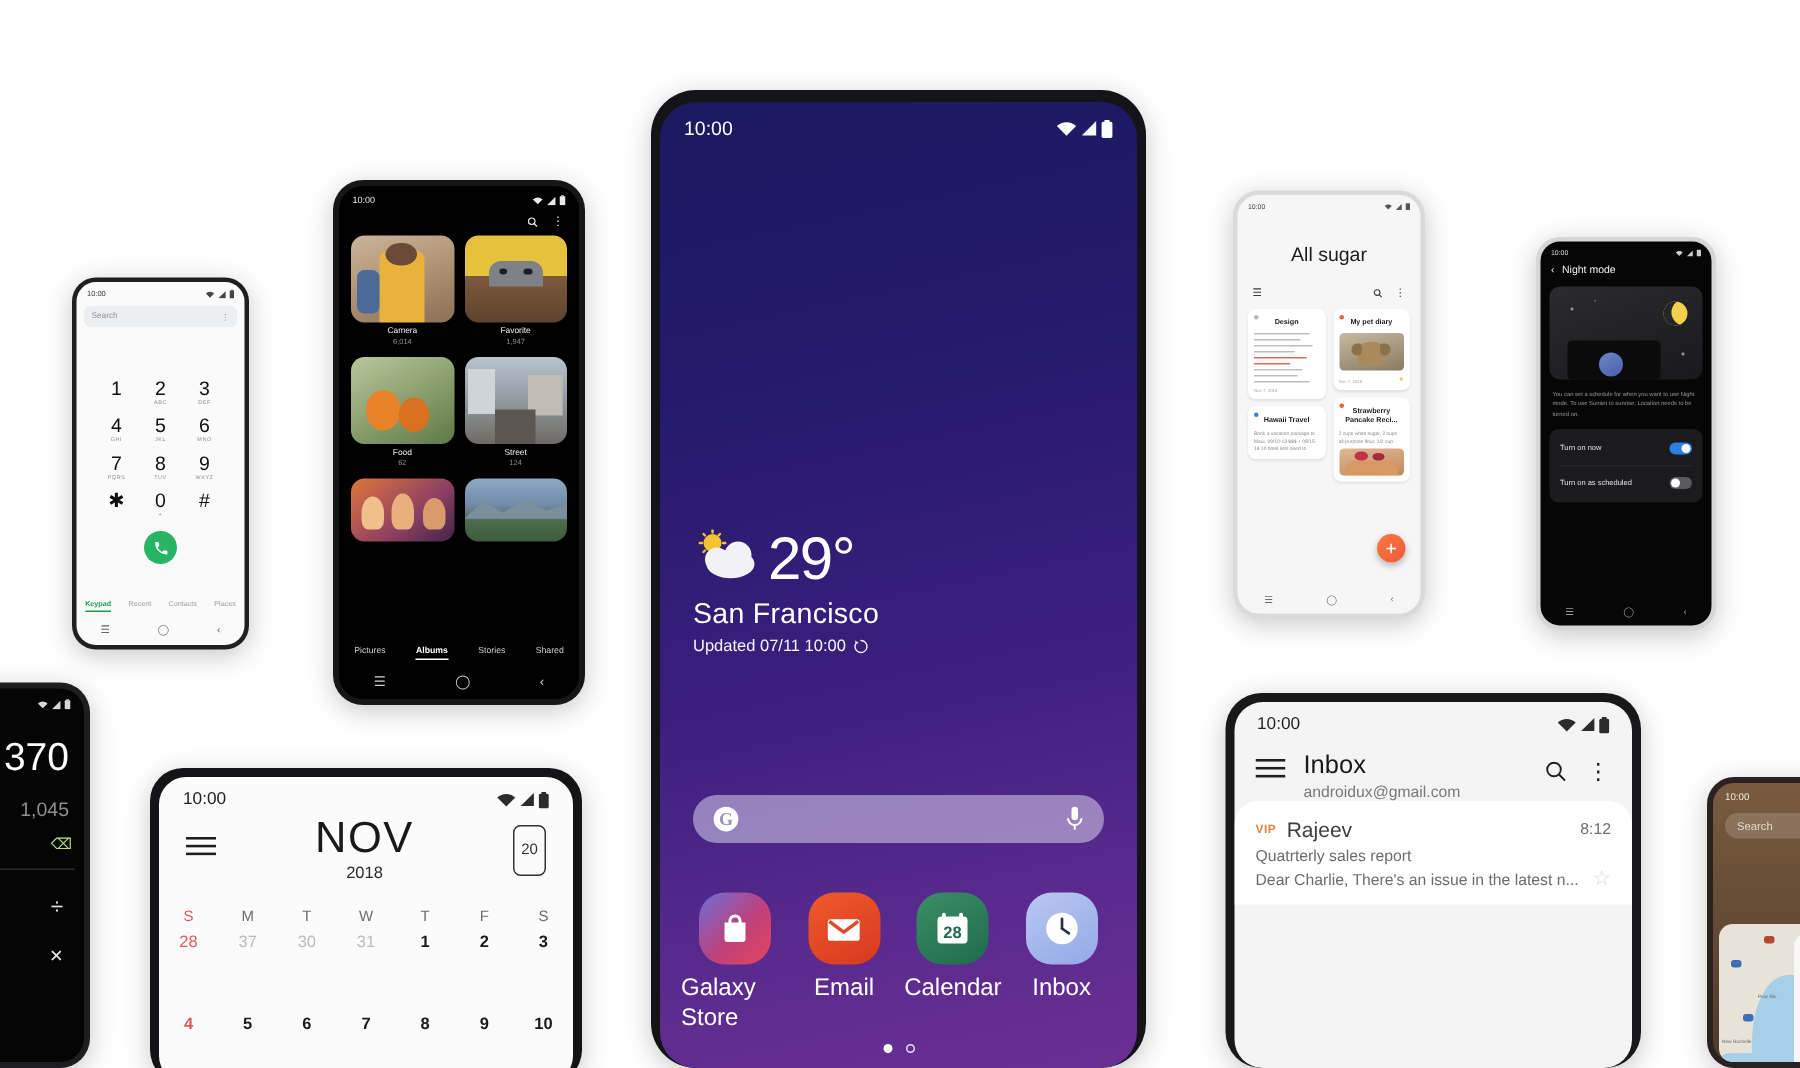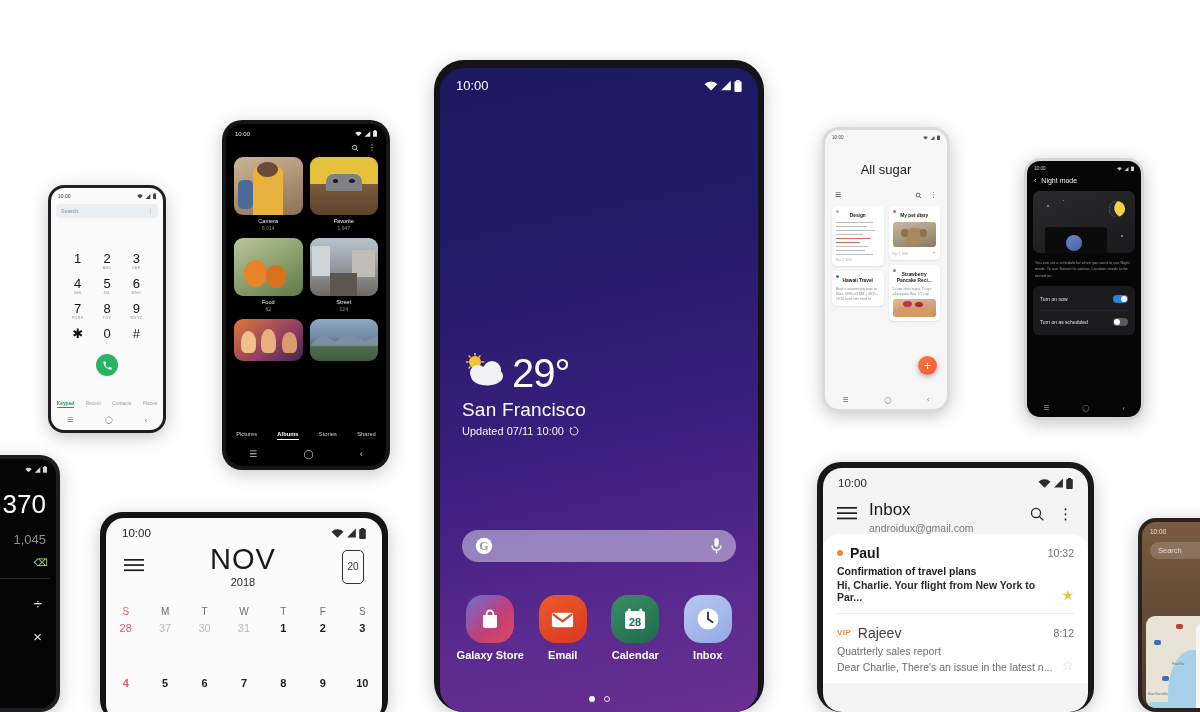--- a/index.html
+++ b/index.html
@@ -30,21 +30,21 @@
   #home .w-row { display:flex; align-items:flex-start; gap:6px; }
   #home .w-temp { font-size:40px; font-weight:300; letter-spacing:-1px; line-height:1; }
   #home .w-city { font-size:19px; font-weight:400; margin-top:6px; letter-spacing:.2px; }
   #home .w-upd { font-size:11px; margin-top:4px; opacity:.95; display:flex; align-items:center; gap:5px;}
   #home .searchbar { position:absolute; left:22px; right:22px; top:462px; height:32px;
      background: rgba(215,210,235,.55); border-radius:17px; display:flex; align-items:center;
      padding:0 13px; justify-content:space-between; }
   #home .appgrid { position:absolute; left:14px; right:14px; top:527px;
      display:grid; grid-template-columns:repeat(4,1fr); }
   #home .app { display:flex; flex-direction:column; align-items:center; gap:6px; }
-  #home .app .lbl { color:#fff; font-size:11px; text-align:right; line-height:1.25;font-weight:bold; }
+  #home .app .lbl { color:#fff; font-size:16px; text-align:left; line-height:1.25; }
   .sqicon { width:48px; height:48px; border-radius:36%/36%;
             display:flex; align-items:center; justify-content:center; }
   #home .dots { position:absolute; left:0; right:0; top:628px; display:flex;
      justify-content:center; gap:9px; }
   #home .dot { width:6px; height:6px; border-radius:50%; }
 
   
   #gallery { left:222px; top:120px; width:168px; height:350px; border-radius:20px; background:#161618; padding:4px; }
   #gallery .screen { left:4px; right:4px; top:4px; bottom:4px; border-radius:16px; background:#000; }
   #gallery .statusbar { padding:6px 9px 0 9px; color:#e8e8e8; font-size:6px; }
@@ -635,32 +635,20 @@
           <svg width="16" height="16" viewBox="0 0 24 24">
               <circle cx="10.5" cy="10.5" r="6.8" fill="none" stroke="#1d1e20" stroke-width="1.9"></circle>
               <line x1="15.5" y1="15.5" x2="21.5" y2="21.5" stroke="#1d1e20" stroke-width="1.9"></line>
             </svg>
           <span style="font-size:15px;color:#1d1e20;letter-spacing:0">⋮</span>
         </div>
       </div>
       <div class="list">
         <div class="mail">
           <div class="m1">
-            <span class="unread"></span>
-            <span class="sender">Paul</span>
-            <span class="time">10:32</span>
-          </div>
-          <div class="subj">Confirmation of travel plans</div>
-          <div class="prev">
-            <span class="prevtext">Hi, Charlie. Your flight from New York to Par...</span>
-            <span class="star">★</span>
-          </div>
-        </div>
-        <div class="mail">
-          <div class="m1">
             <span class="vip">VIP</span>
             <span class="sender read">Rajeev</span>
             <span class="time">8:12</span>
           </div>
           <div class="subj read">Quatrterly sales report</div>
           <div class="prev">
             <span class="prevtext read">Dear Charlie, There's an issue in the latest n...</span>
             <span class="star off">☆</span>
           </div>
         </div>

